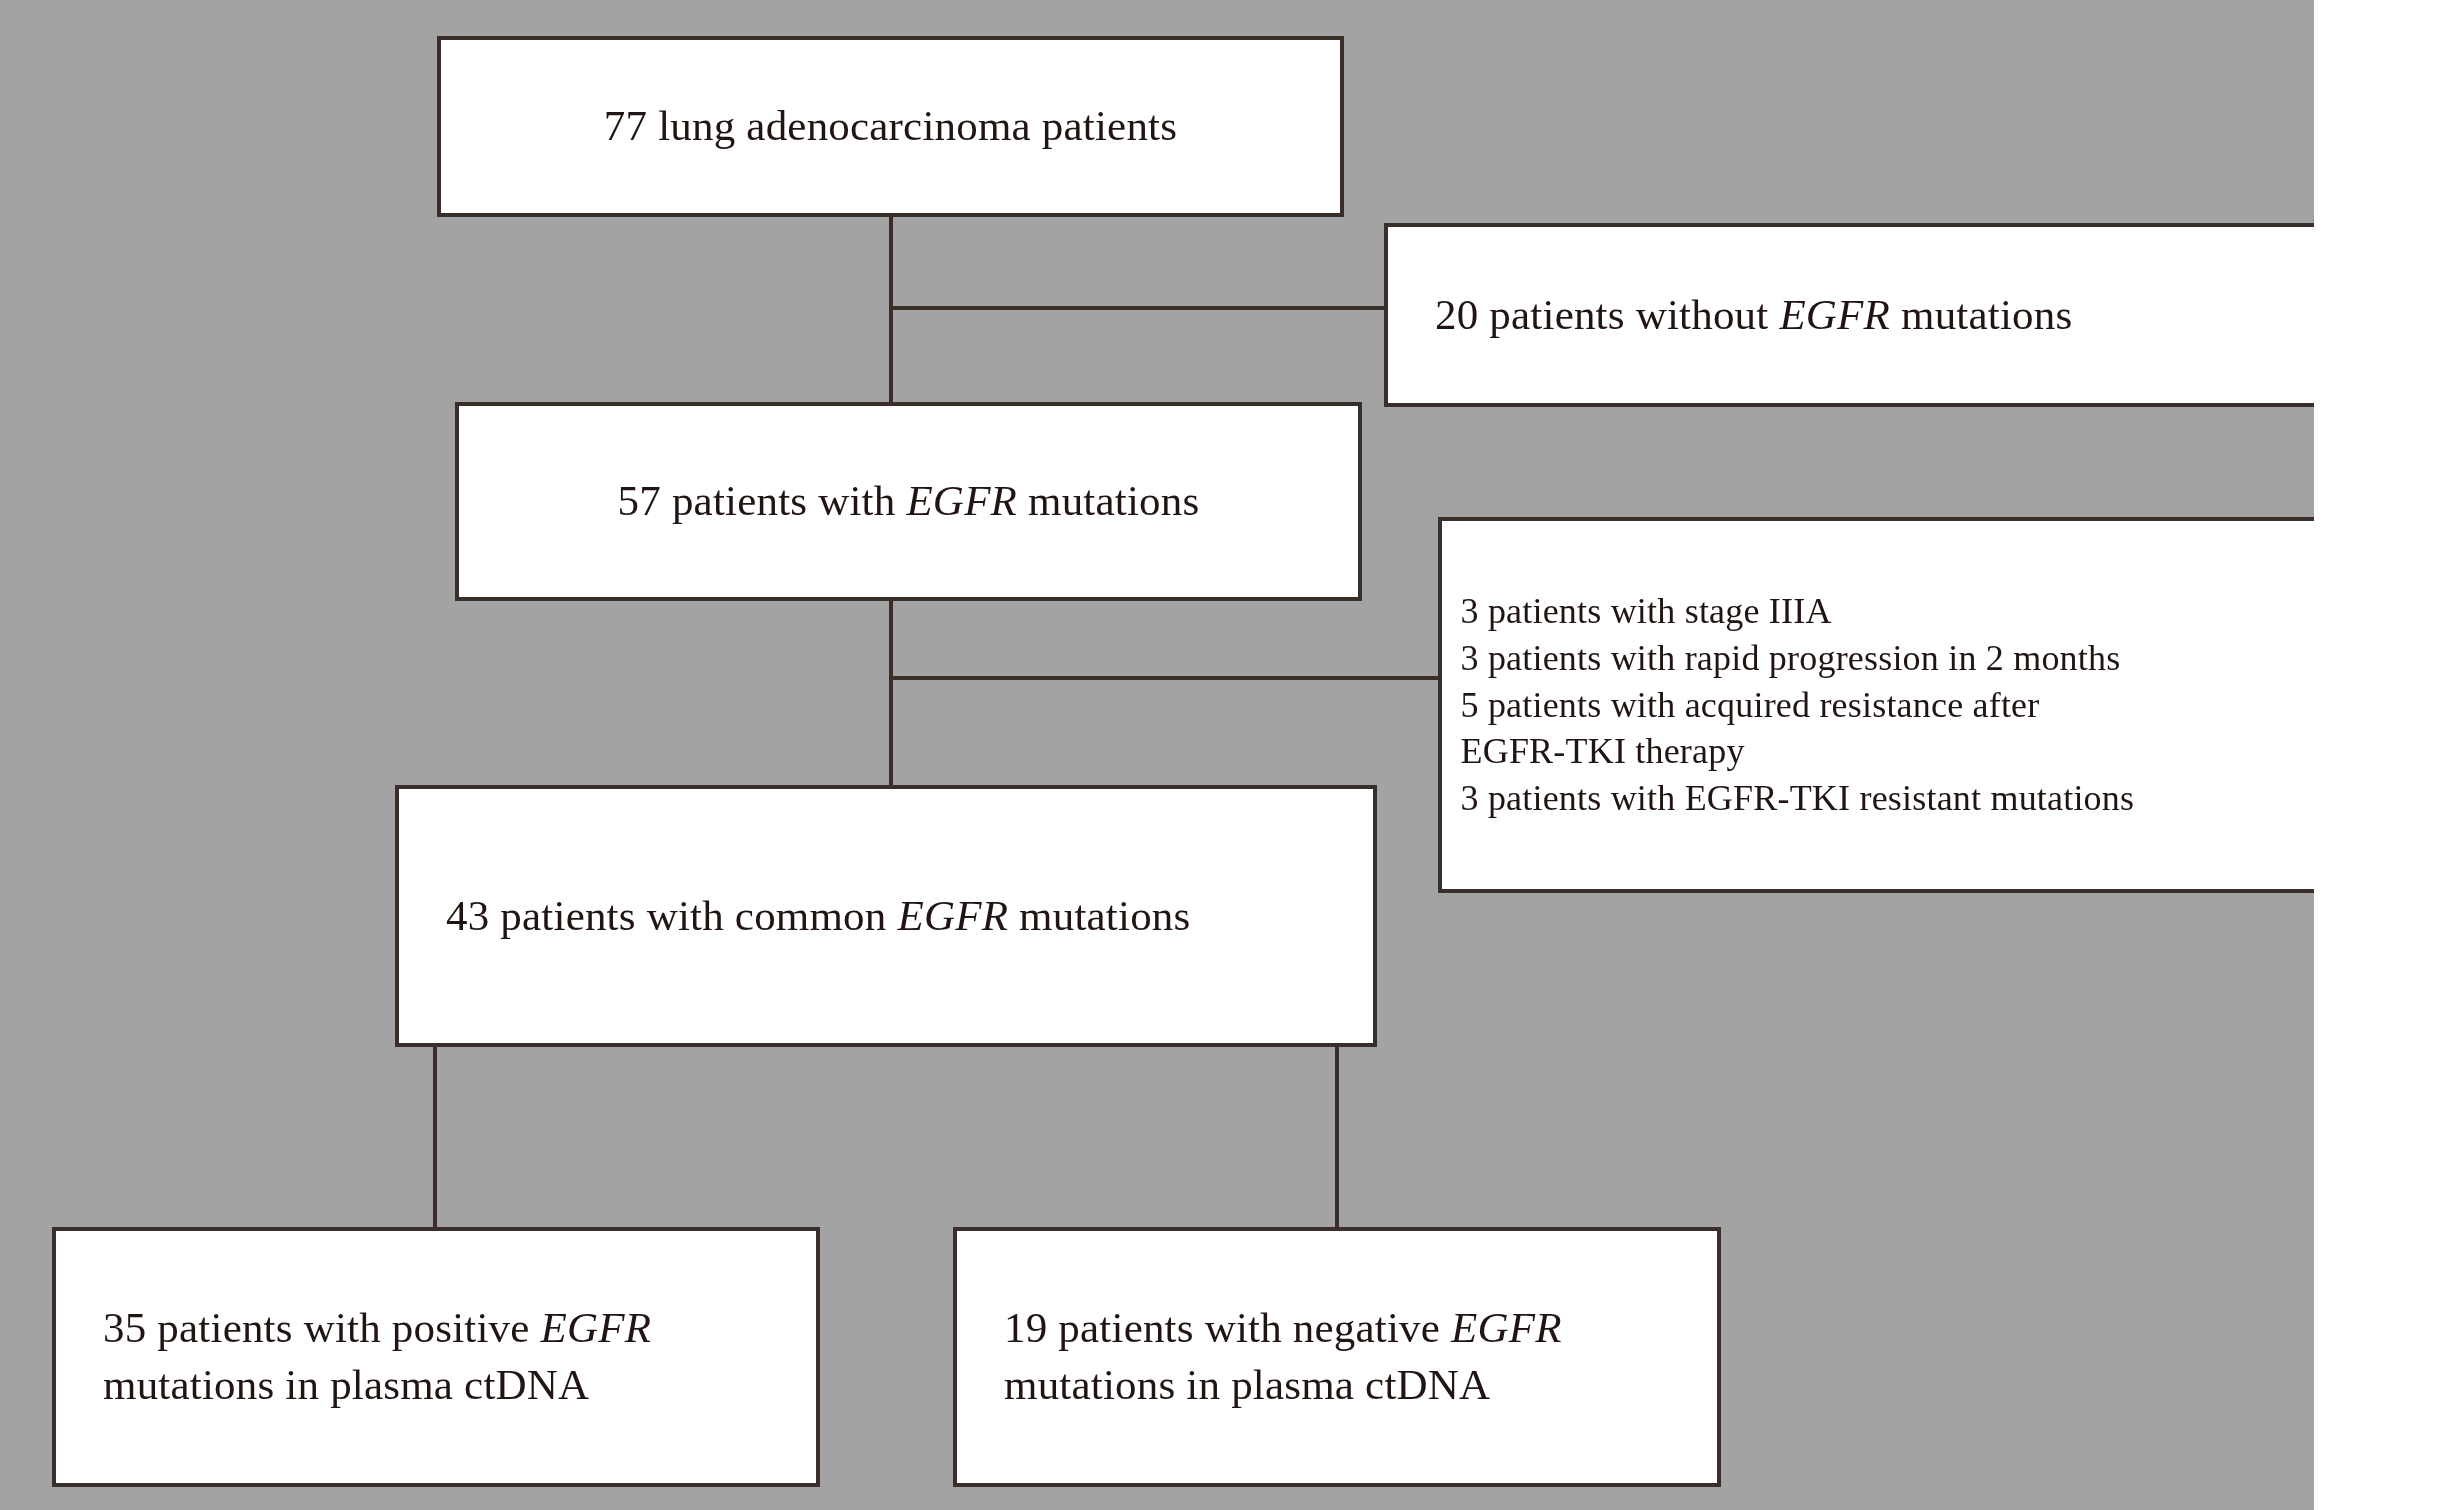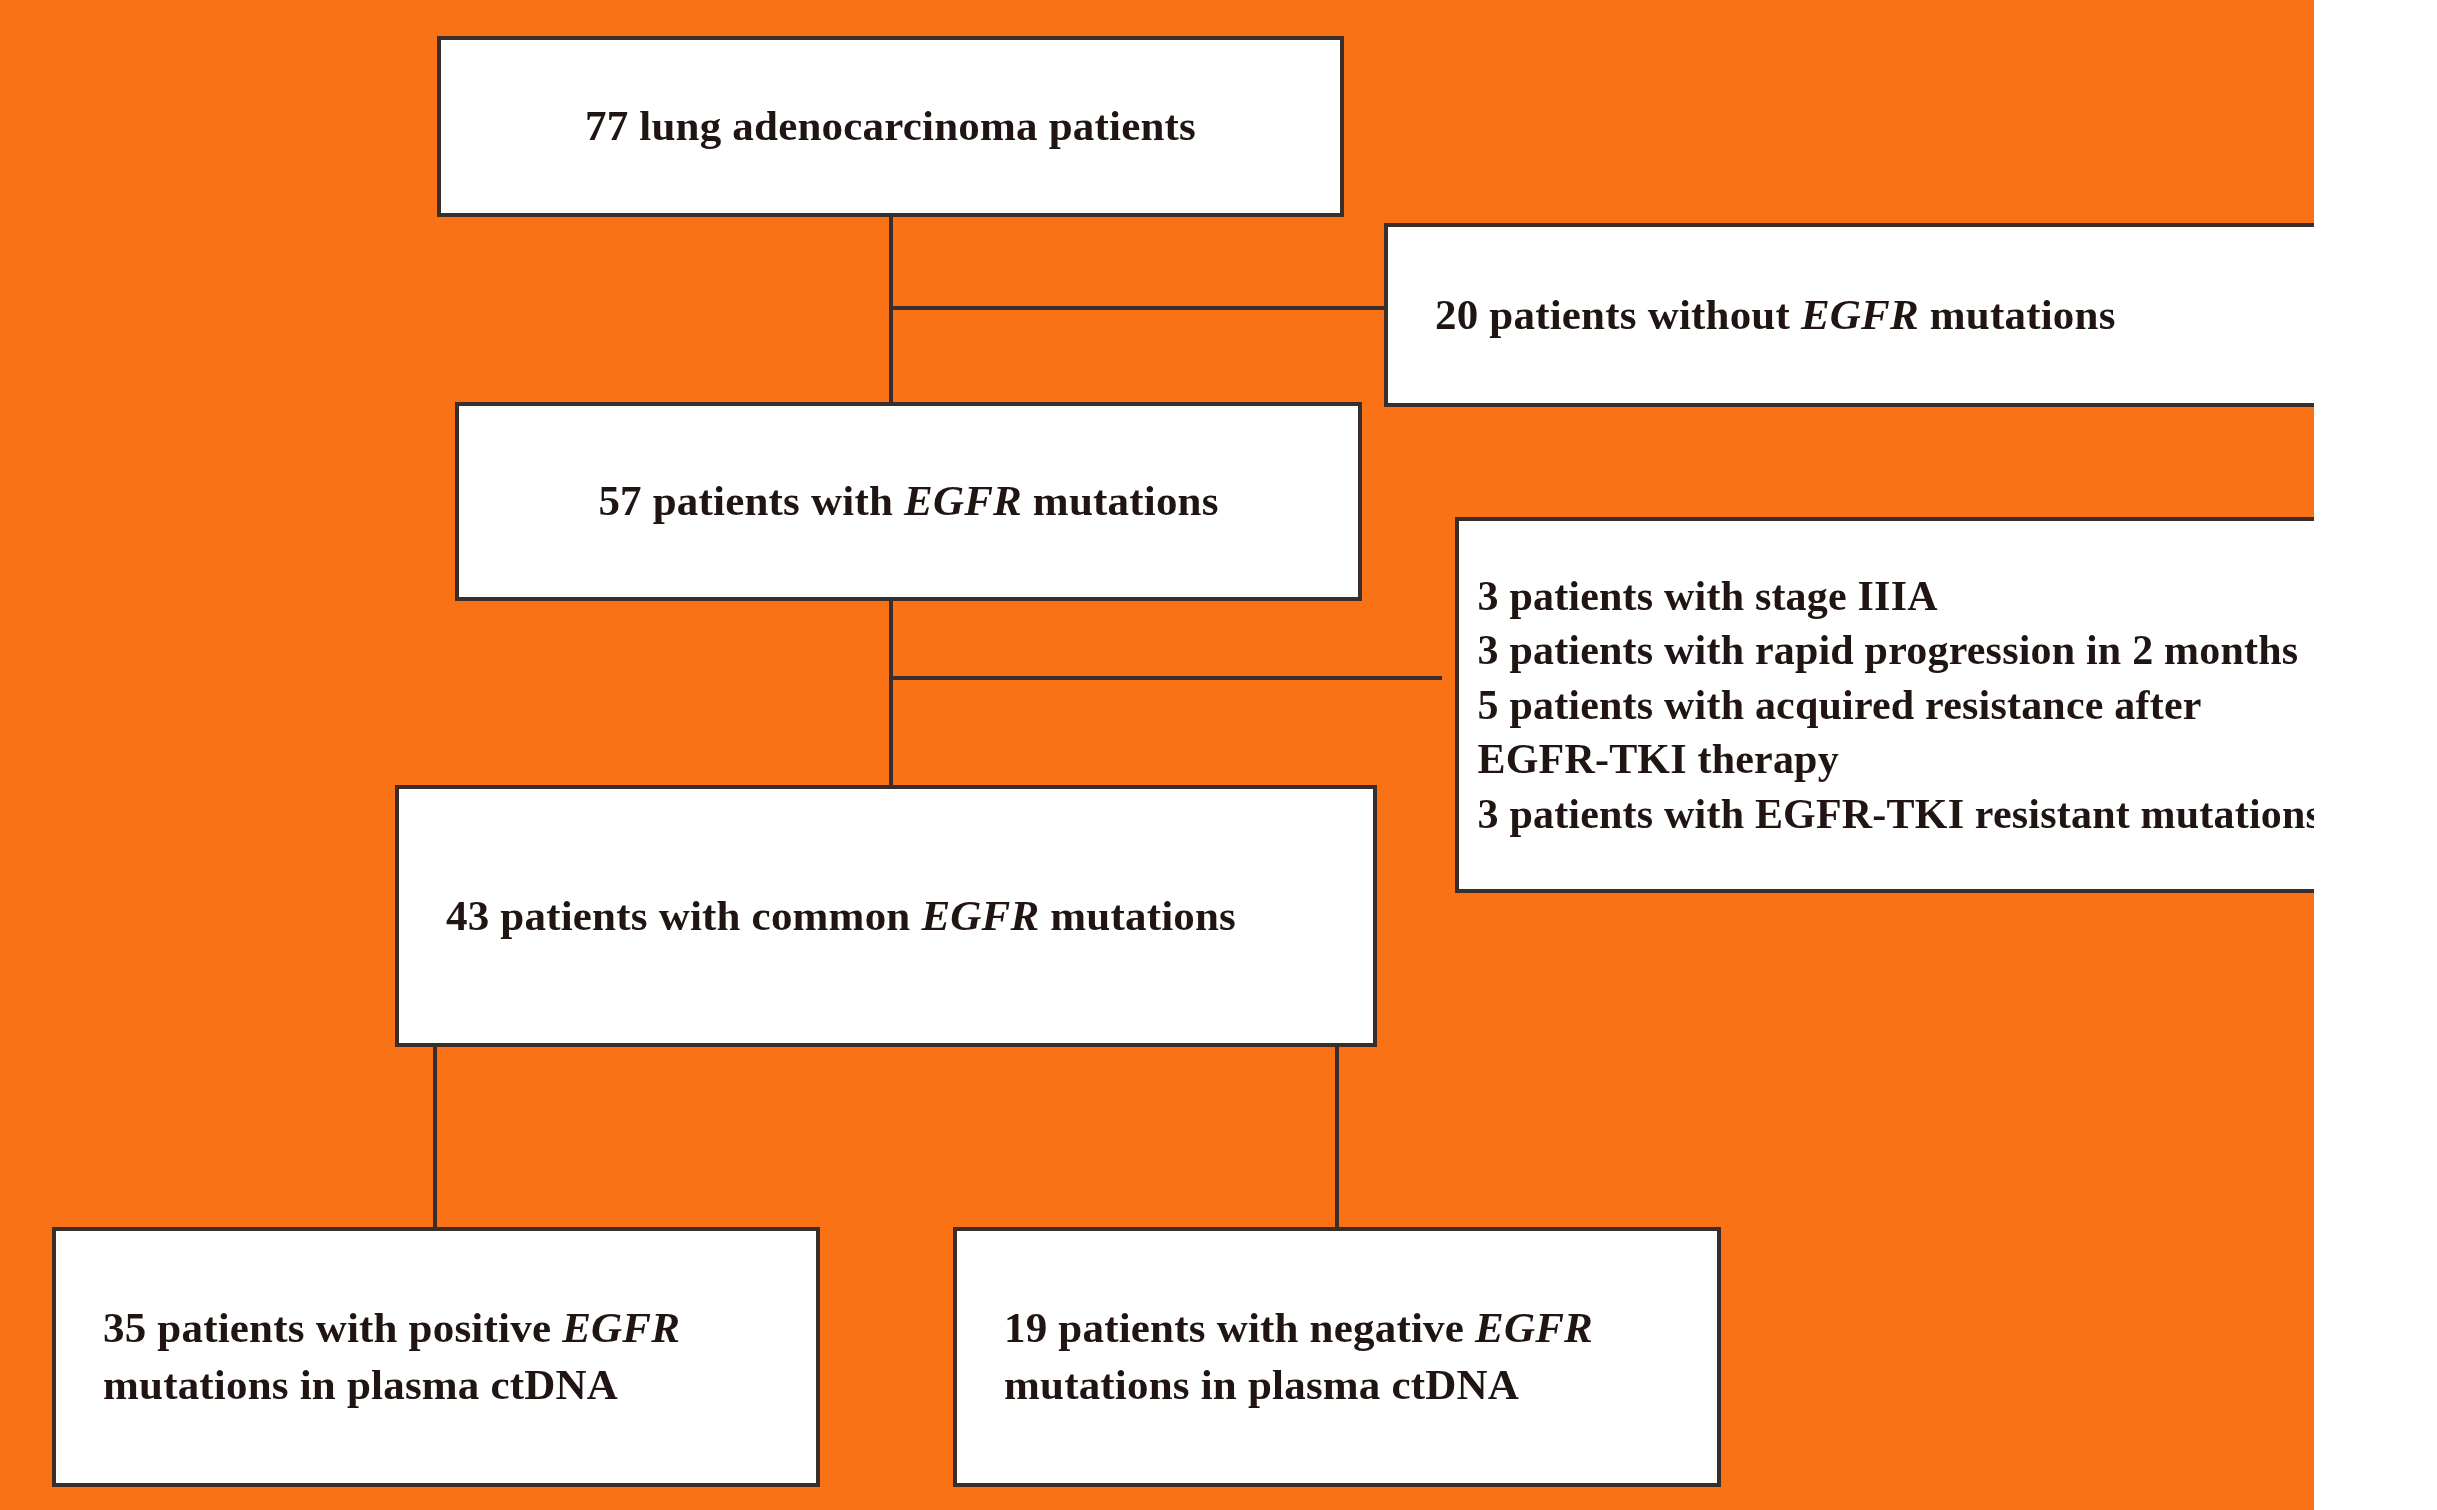--- a/index.html
+++ b/index.html
@@ -11,23 +11,22 @@
   body {
     font-family: "Liberation Serif", "DejaVu Serif", serif;
     color: #201512;
   }
 
   
   #flowchart {
     position: relative;
     width: 2314px;
     height: 1510px;
-    background: #f97316;
+    background: #a3a3a3;
     overflow: hidden;
-    font-weight: bold;
   }
 
   
   .node {
     position: absolute;
     box-sizing: border-box;
     border: 4.3px solid #3a2e2a;
     background: #ffffff;
     display: flex;
     flex-direction: column;
@@ -41,23 +40,22 @@
     display: block;
     width: 100%;
   }
   .node.center  { align-items: center;     text-align: center; }
   .node.left    { align-items: flex-start;  text-align: left; }
   .node.left .txt { padding-left: 24px; margin-left: 23px; }
 
   
   .node.list {
     justify-content: center;
-    font-size: 42px;
+    font-size: 36px;
     line-height: 1.30;
-    margin-left: 17px;
   }
   .node.list .txt { padding-left: 18.5px; }
 
   
   .gene { font-style: italic; }
 
   
   .line {
     position: absolute;
     background: #3a2e2a;

